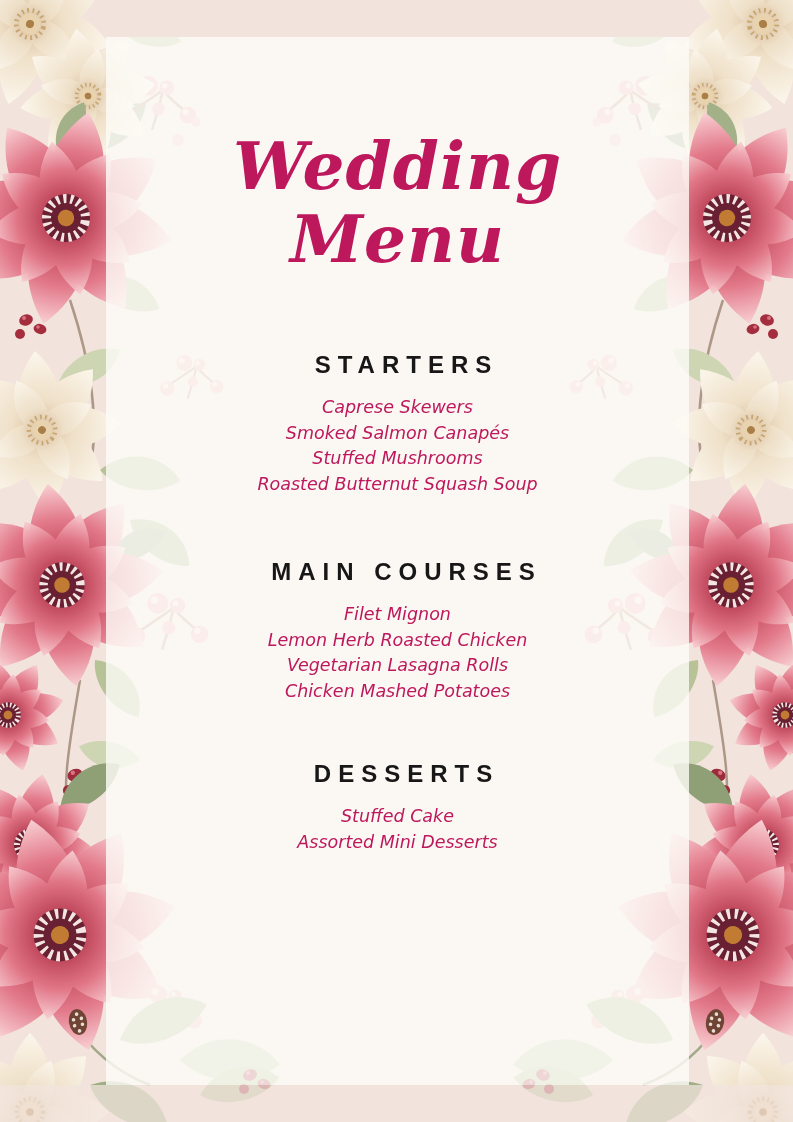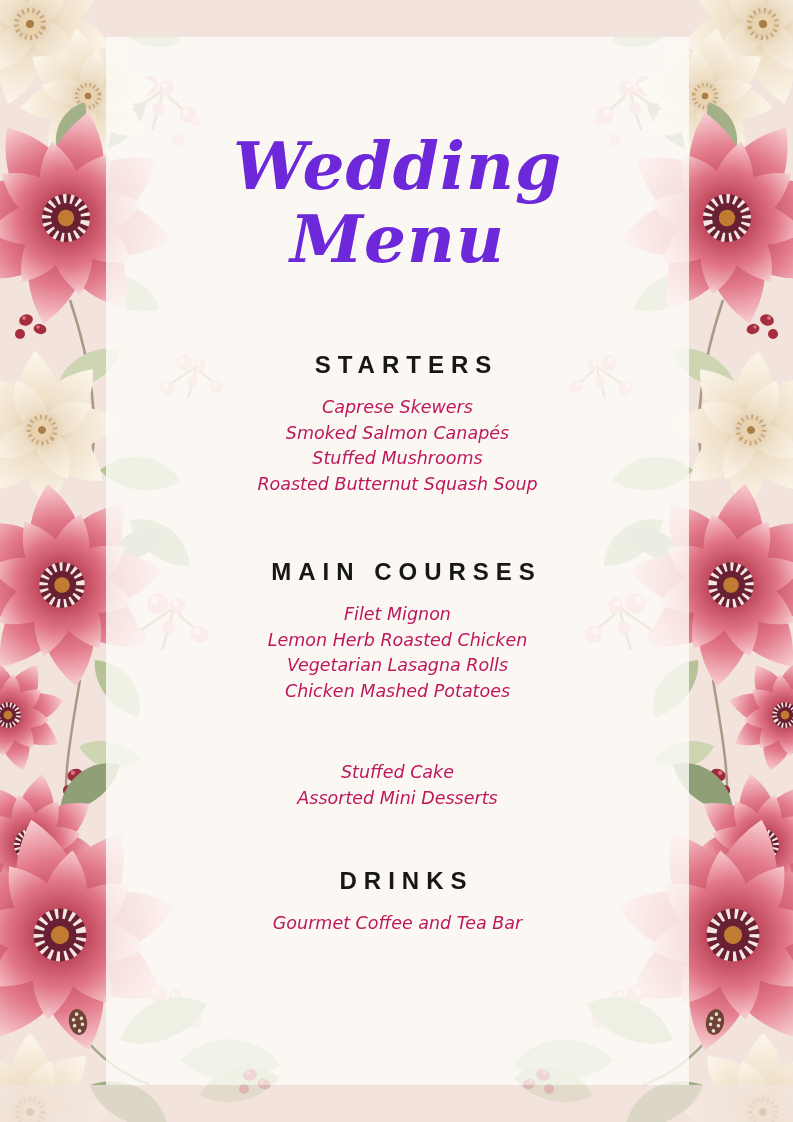--- a/index.html
+++ b/index.html
@@ -32,21 +32,21 @@
     text-align:center;
   }
   .title {
     margin:0;
     font-family:"DejaVu Serif", serif;
     font-style:italic;
     font-weight:600;
     font-size:66px;
     line-height:1.1;
     letter-spacing:1px;
-    color:#6d28d9;
+    color:#be185d;
   }
   .title .tline { display:block; }
   .menu-section { margin:0; }
   .menu-section.s1 { margin-top:76px; }
   .menu-section.s2 { margin-top:61px; }
   .menu-section.s3 { margin-top:56px; }
   .menu-section.s4 { margin-top:56px; }
   .sec-heading {
     margin:0;
     font-family:"Liberation Sans", sans-serif;
@@ -252,27 +252,22 @@
       <h2 class="sec-heading">MAIN COURSES</h2>
       <ul class="sec-items">
         <li class="menu-item">Filet Mignon</li>
         <li class="menu-item">Lemon Herb Roasted Chicken</li>
         <li class="menu-item">Vegetarian Lasagna Rolls</li>
         <li class="menu-item">Chicken Mashed Potatoes</li>
       </ul>
     </section>
 
     <section class="menu-section s3">
+      <h2 class="sec-heading">DESSERTS</h2>
       <ul class="sec-items">
         <li class="menu-item">Stuffed Cake</li>
         <li class="menu-item">Assorted Mini Desserts</li>
       </ul>
     </section>
 
-    <section class="menu-section s4">
-      <h2 class="sec-heading">DRINKS</h2>
-      <ul class="sec-items">
-        <li class="menu-item">Gourmet Coffee and Tea Bar</li>
-      </ul>
-    </section>
 
   </div>
 </div>
 
 </body></html>

